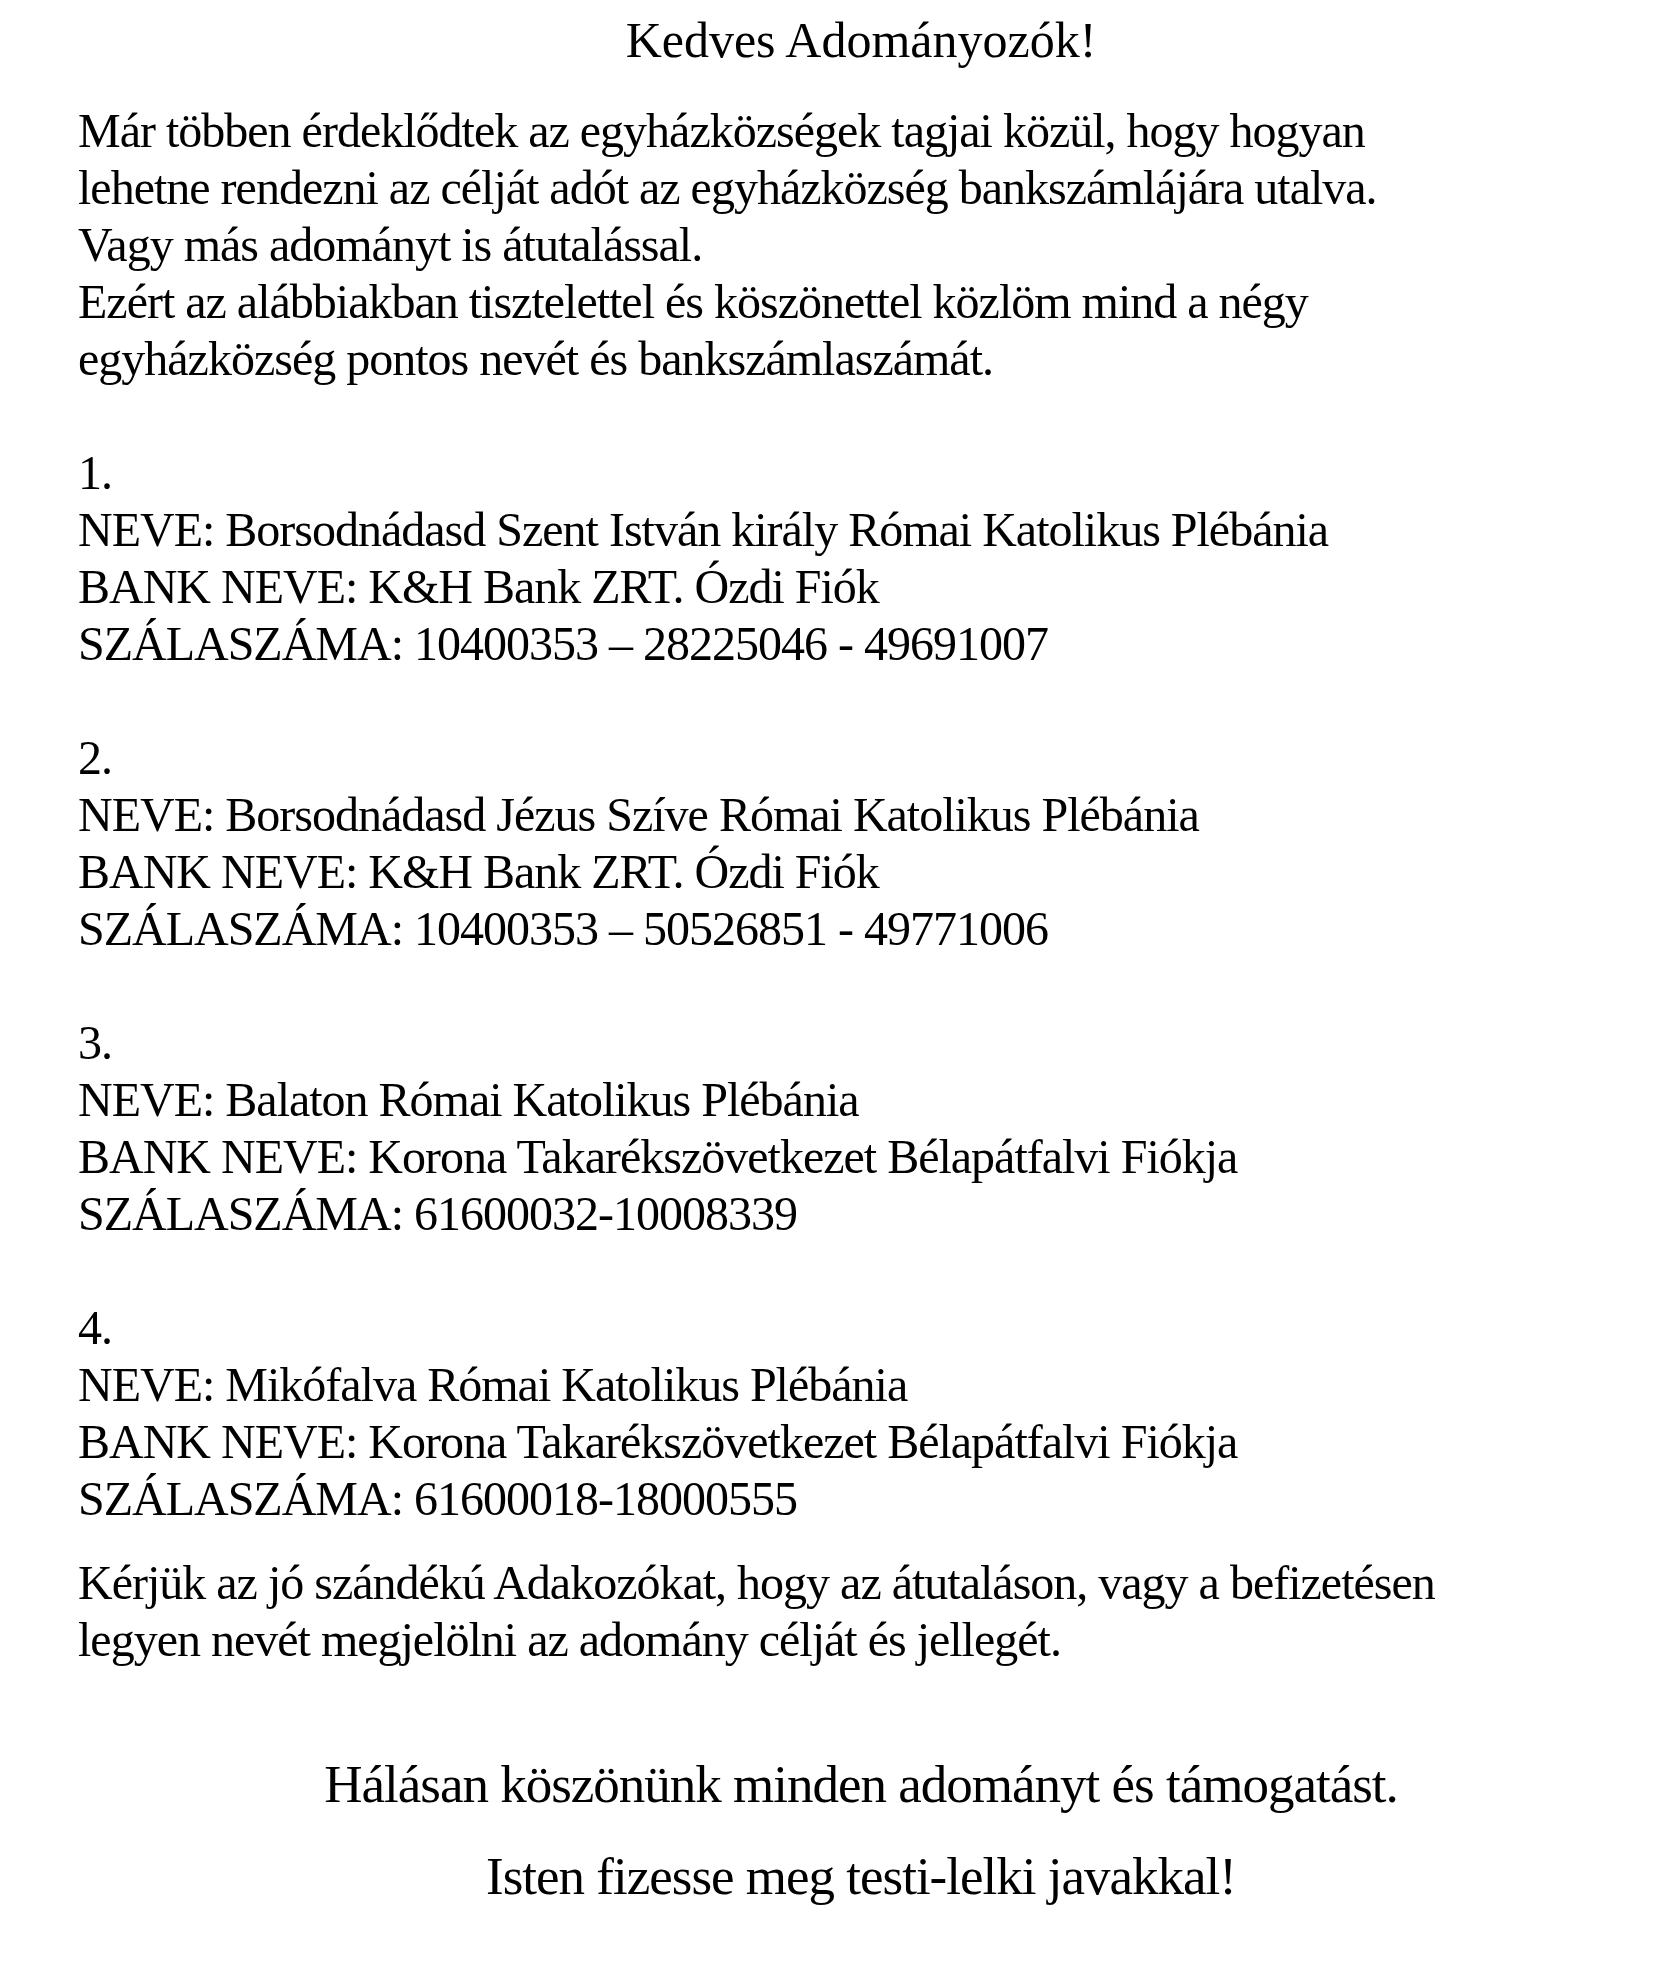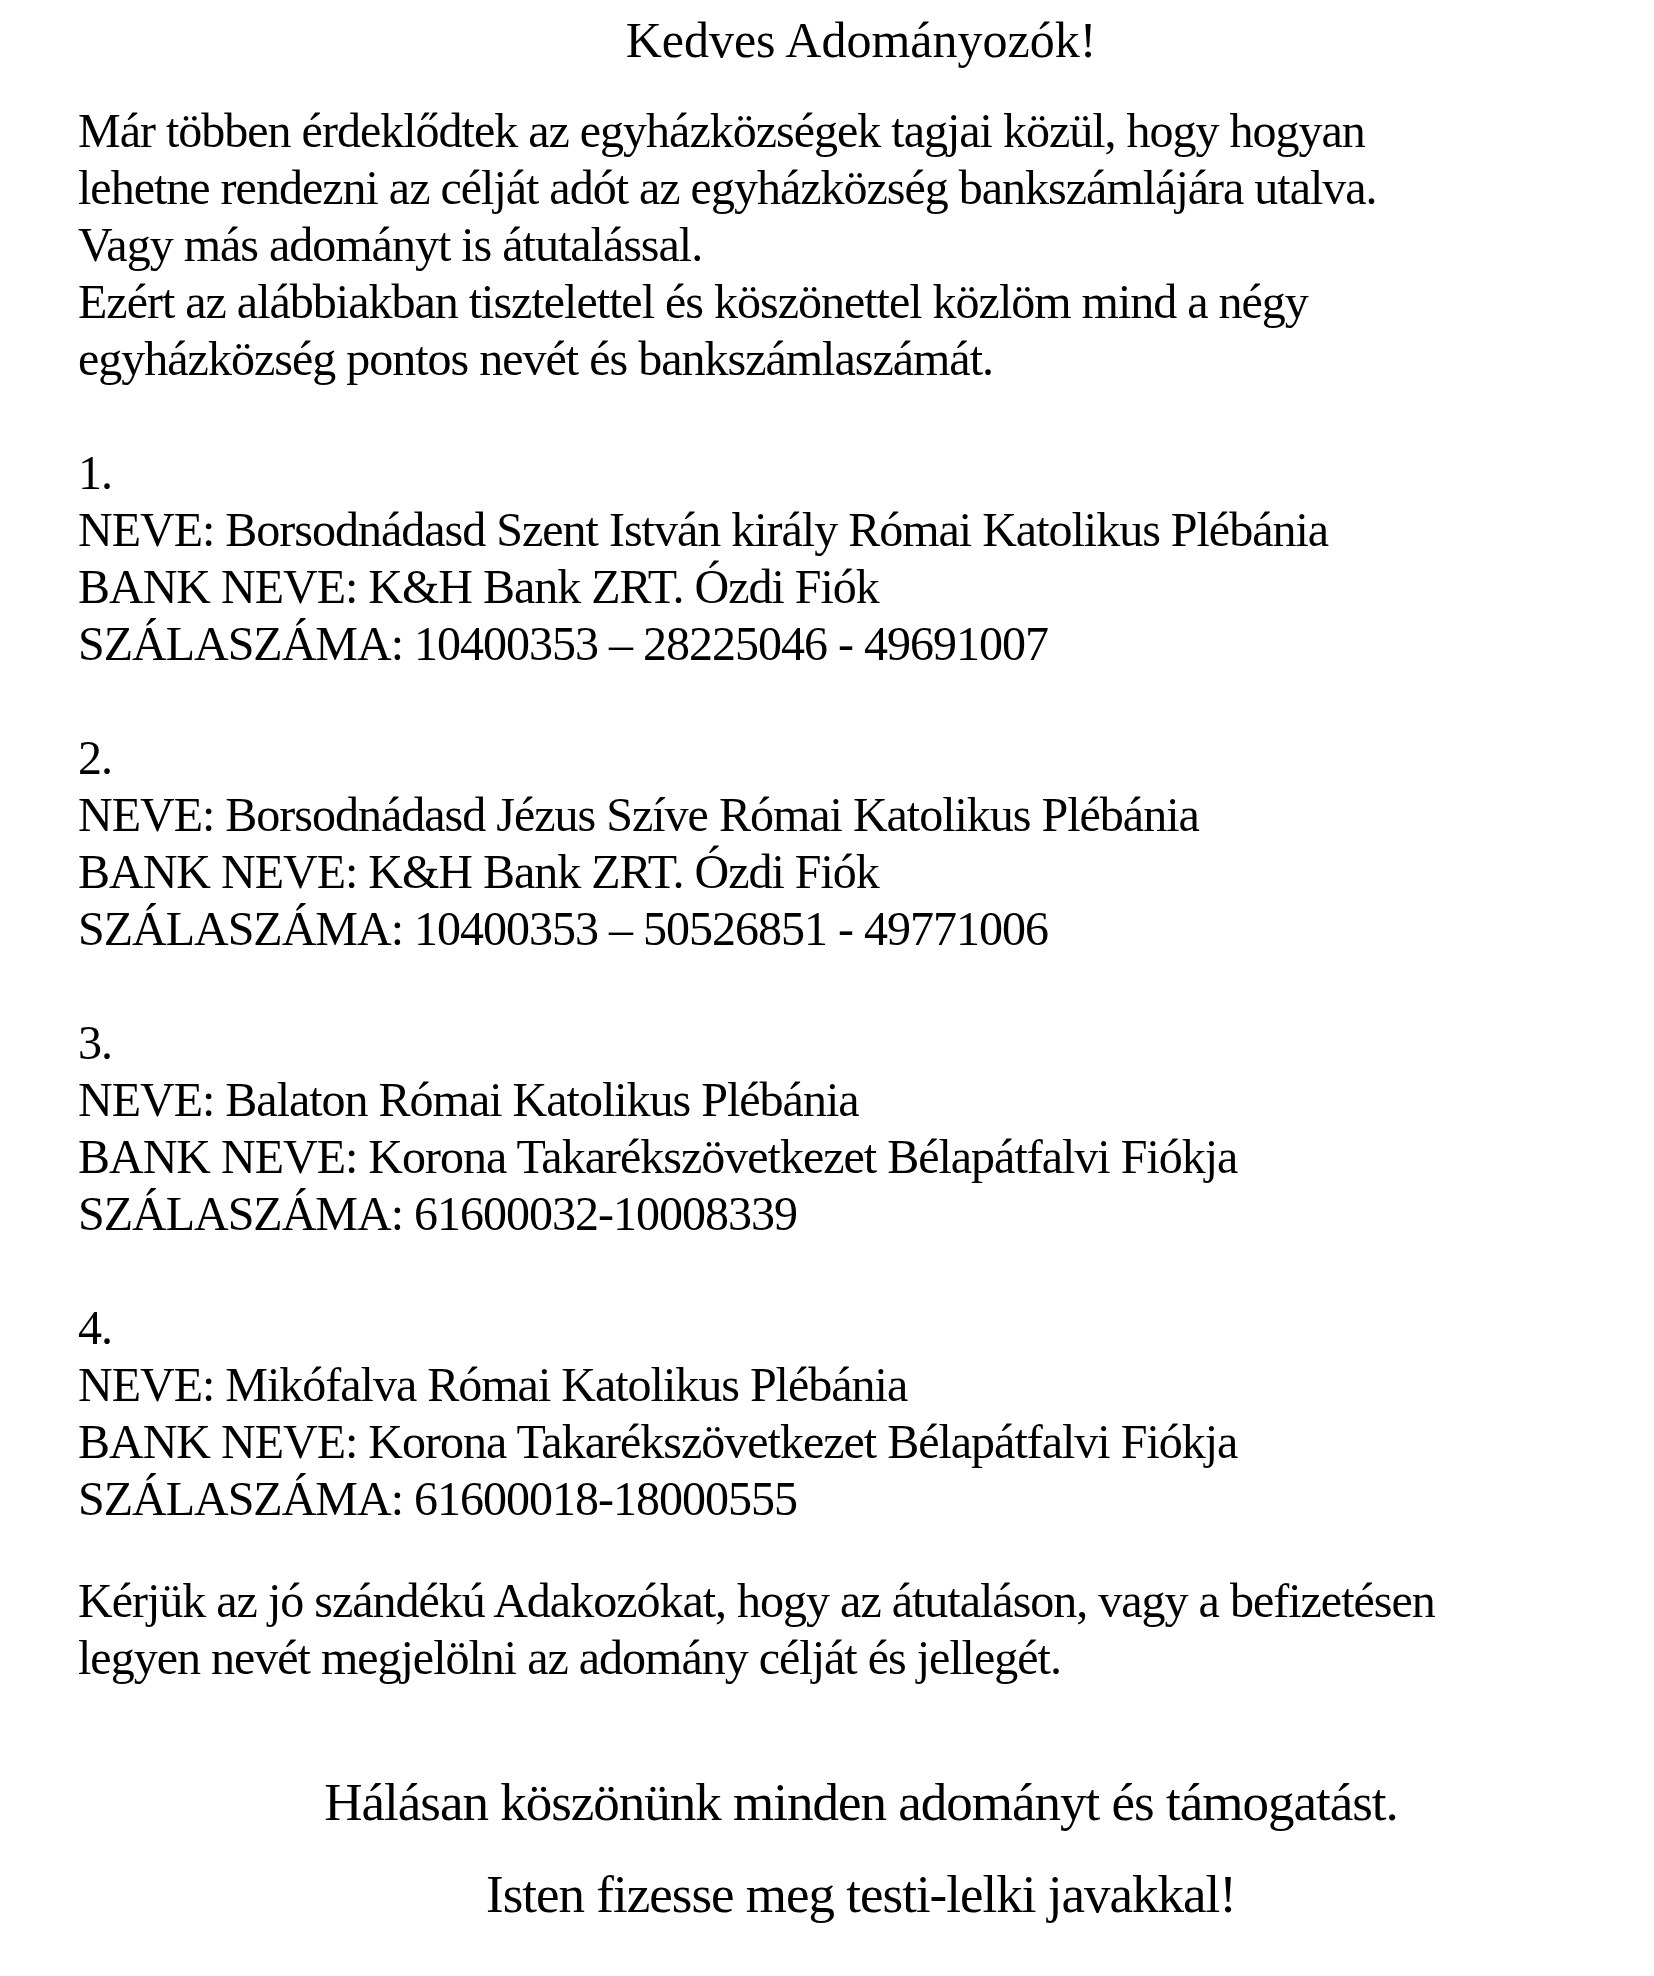--- a/index.html
+++ b/index.html
@@ -34,21 +34,21 @@
     margin-bottom: 32px;
     white-space: nowrap;
   }
   .intro {
     margin-bottom: 0;
   }
   .parish-block {
     margin-top: 57px;
   }
   .request-block {
-    margin-top: 45px;
+    margin-top: 27px;
   }
   .example-line {
     font-style: italic;
     text-align: center;
     font-size: 48px;
     line-height: 60px;
     letter-spacing: -1px;
     white-space: nowrap;
   }
   .closing-block {

